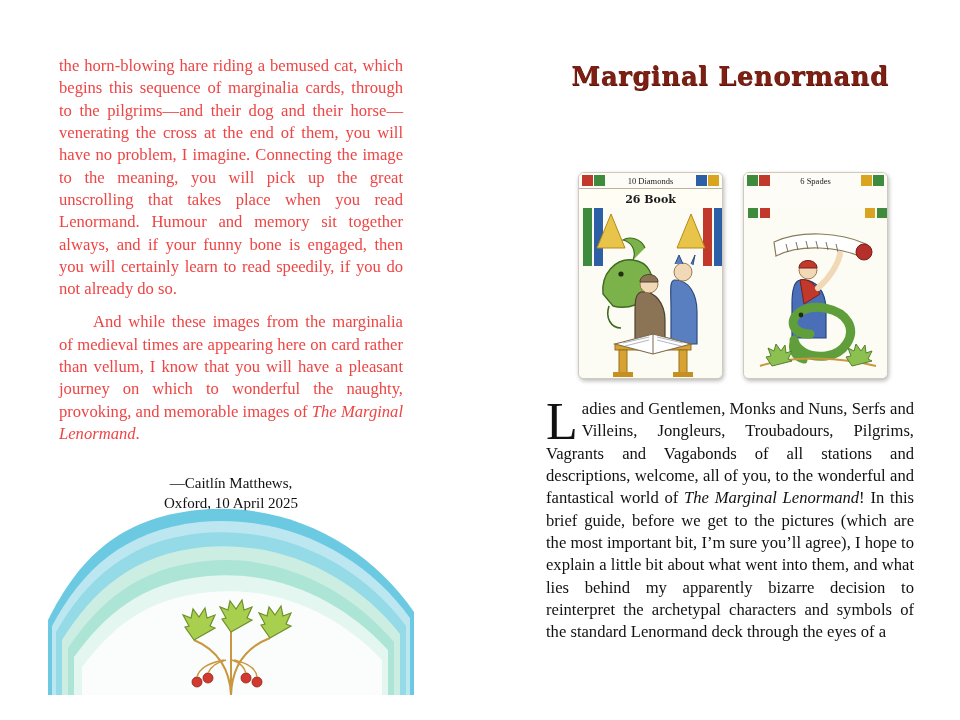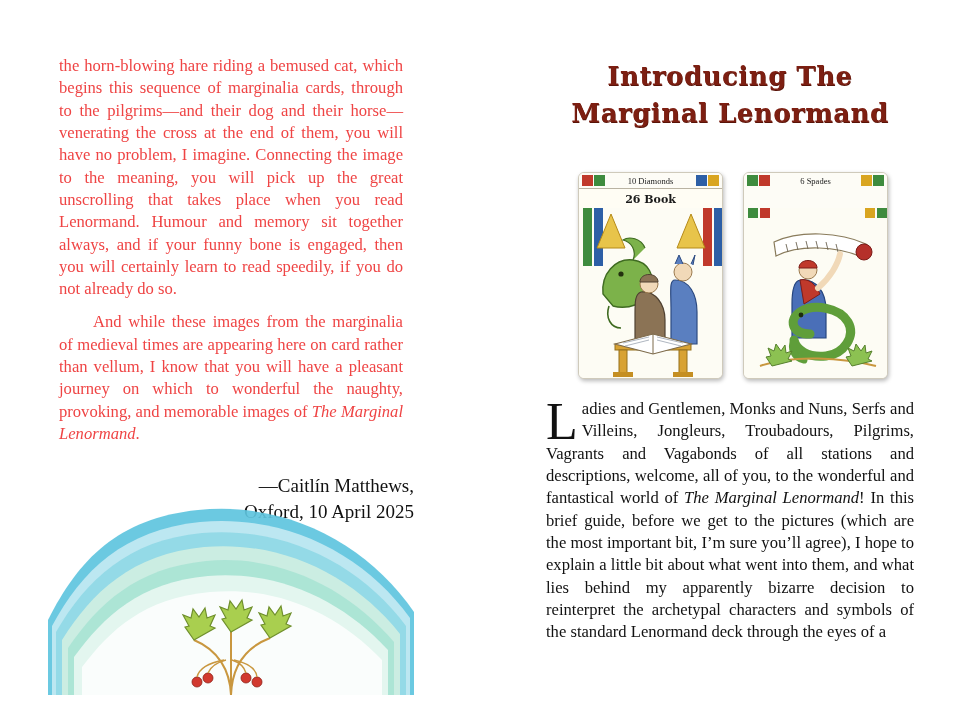--- a/index.html
+++ b/index.html
@@ -37,22 +37,22 @@
   }
   .body-text.indent {
     text-indent: 34px;
     margin-top: 0;
   }
   .italic {
     font-style: italic;
   }
   .signature {
     margin-top: 28px;
-    text-align: right;
-    font-size: 19px;
+    text-align: center;
+    font-size: 15px;
     line-height: 1.345;
   }
 
   
   .left-illo {
     position: absolute;
     left: 48px;
     top: 500px;
     width: 366px;
     height: 195px;
@@ -220,21 +220,20 @@
           <path d="M209,177 C208,169 200,163 186,160"></path>
           <path d="M160,173 C163,166 170,162 178,160"></path>
           <path d="M149,177 C151,169 160,163 176,160"></path>
         </g>
       </g>
     </svg>
   </div>
 
   <div class="right-col">
     <h1 class="headline">
-      <span class="ln">Introducing The</span>
       <span class="ln">Marginal Lenormand</span>
     </h1>
   </div>
 
   <div class="cards-row">
 
     <div class="card">
       <div class="card-top-strip">
         <div class="corner-sq l1 sq-red"></div>
         <div class="corner-sq l2 sq-green"></div>

